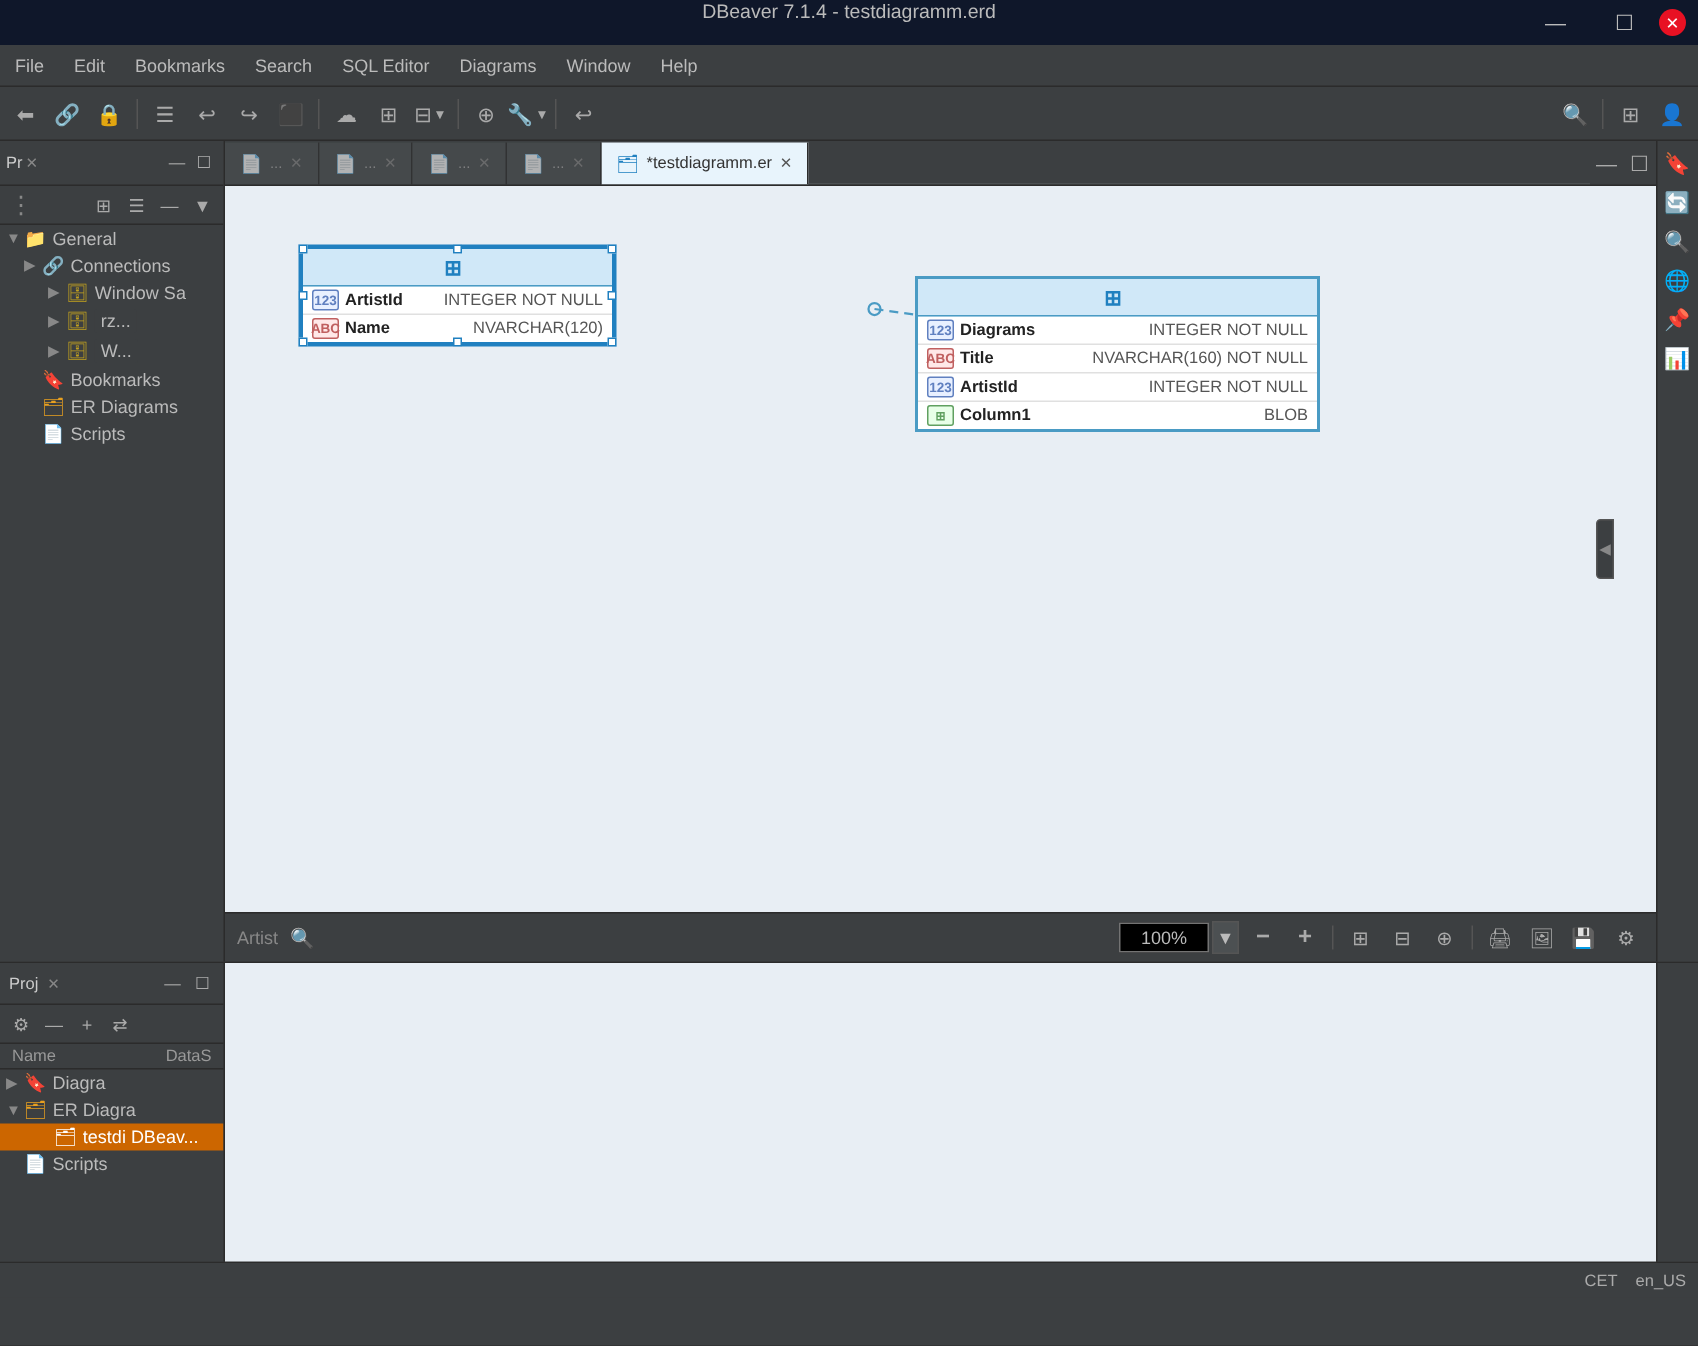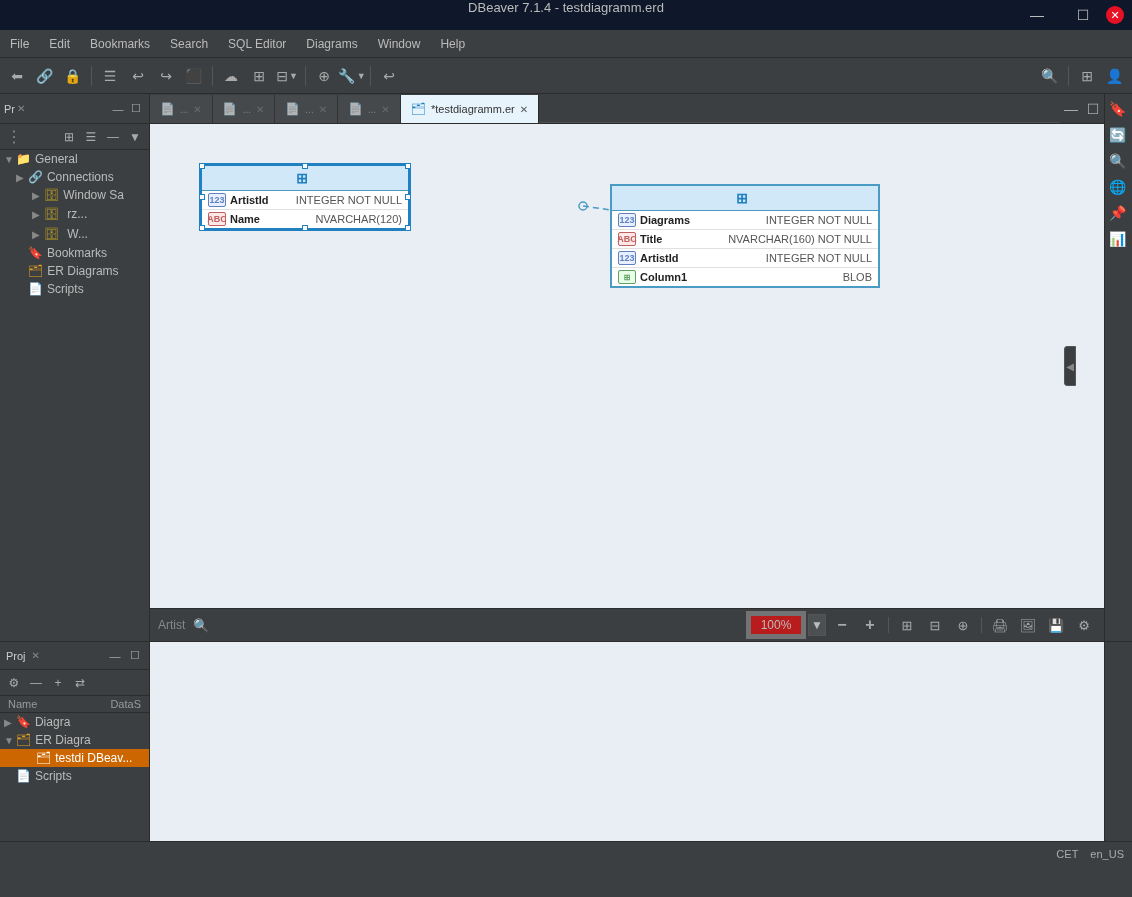--- a/index.html
+++ b/index.html
@@ -355,22 +355,22 @@
     .canvas-search-text {
       color: #888;
       font-size: 12px;
     }
     .zoom-control {
       display: flex;
       align-items: center;
       gap: 2px;
     }
     .zoom-box {
-      background: #b91c1c;
-      border: 5px solid #737373;
+      background: #000000;
+      border: 1px solid #737373;
       color: #bbb;
       font-size: 12px;
       padding: 2px 8px;
       min-width: 60px;
       text-align: center;
     }
     .zoom-dropdown {
       width: 18px;
       height: 22px;
       background: #4c5052;

